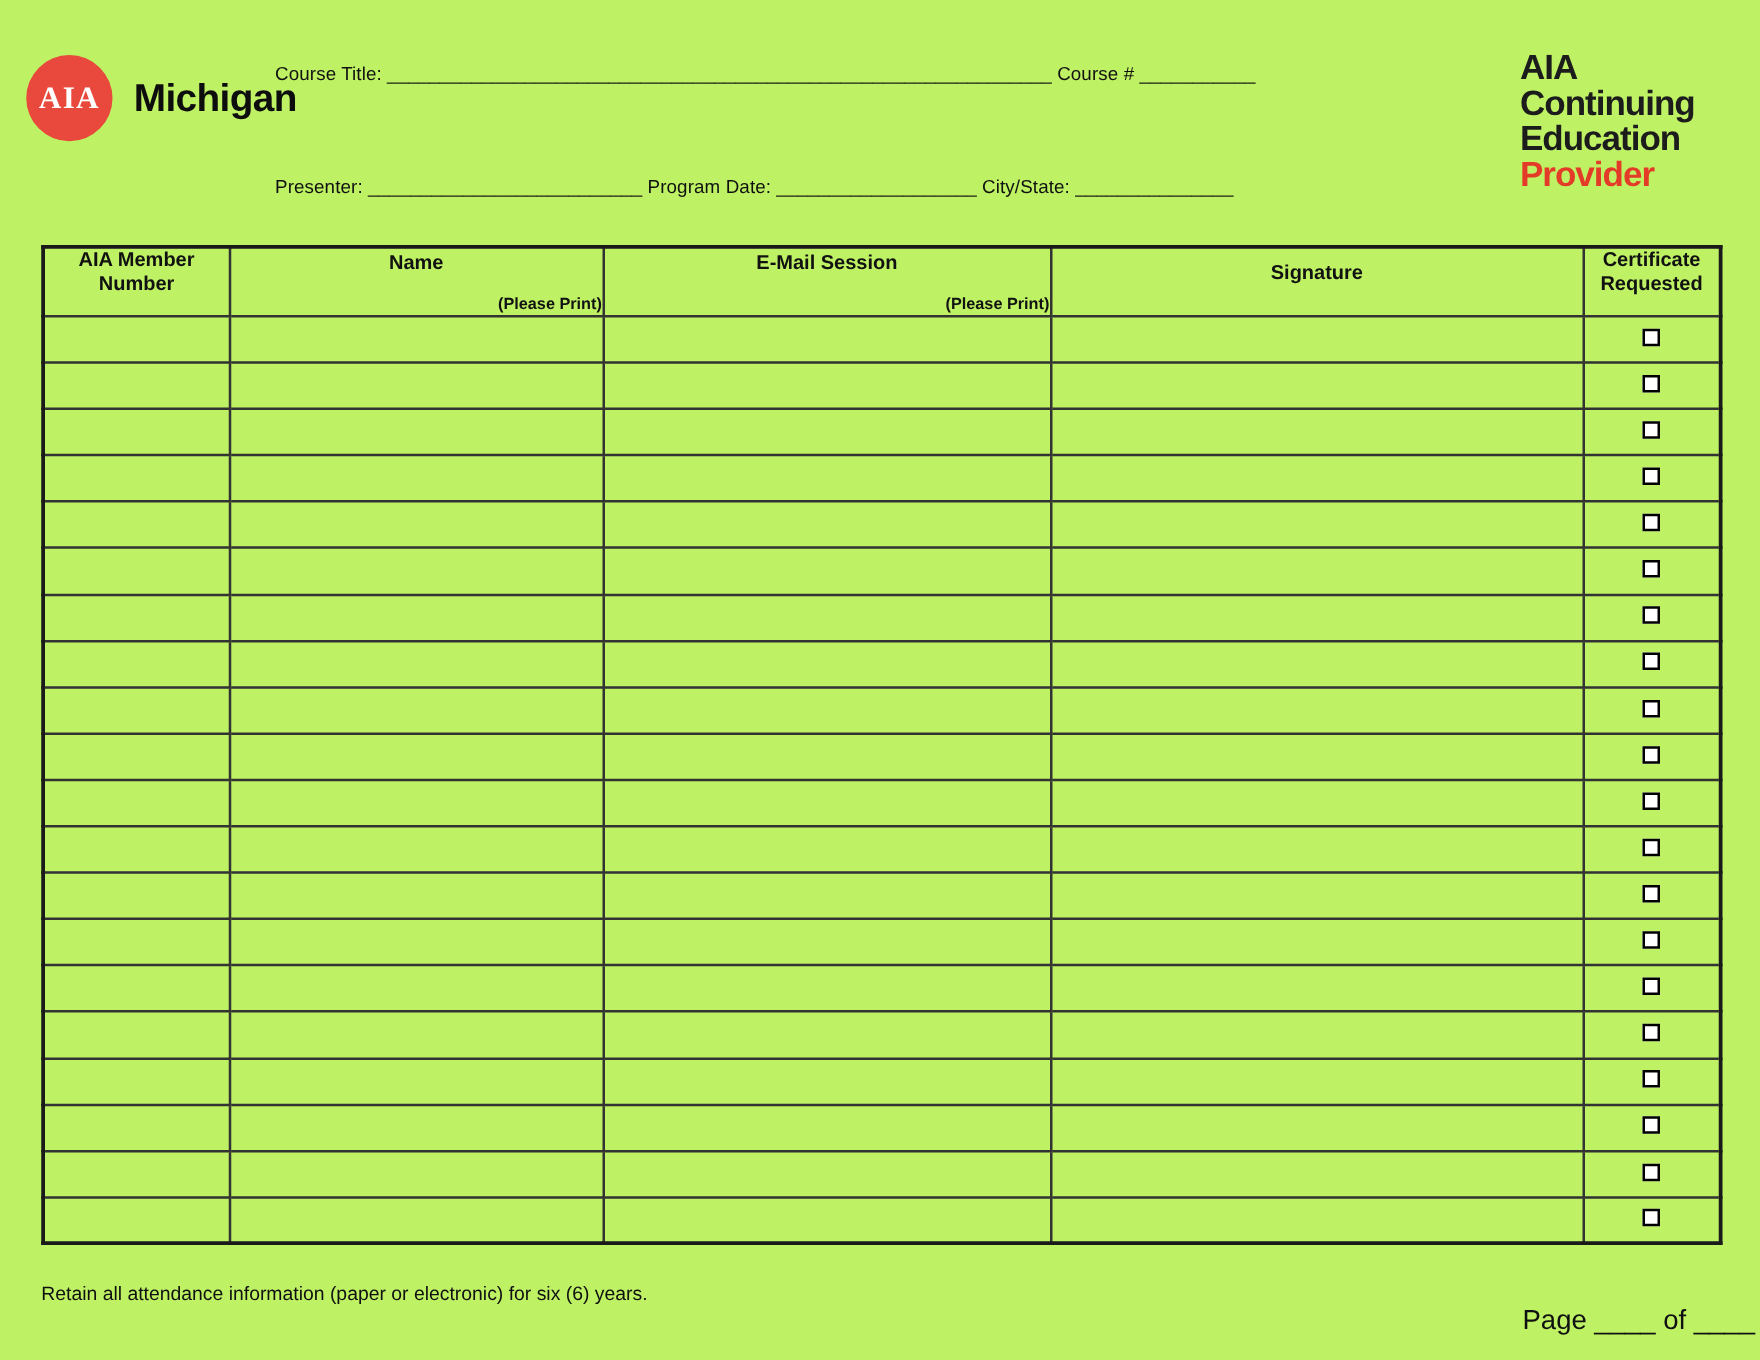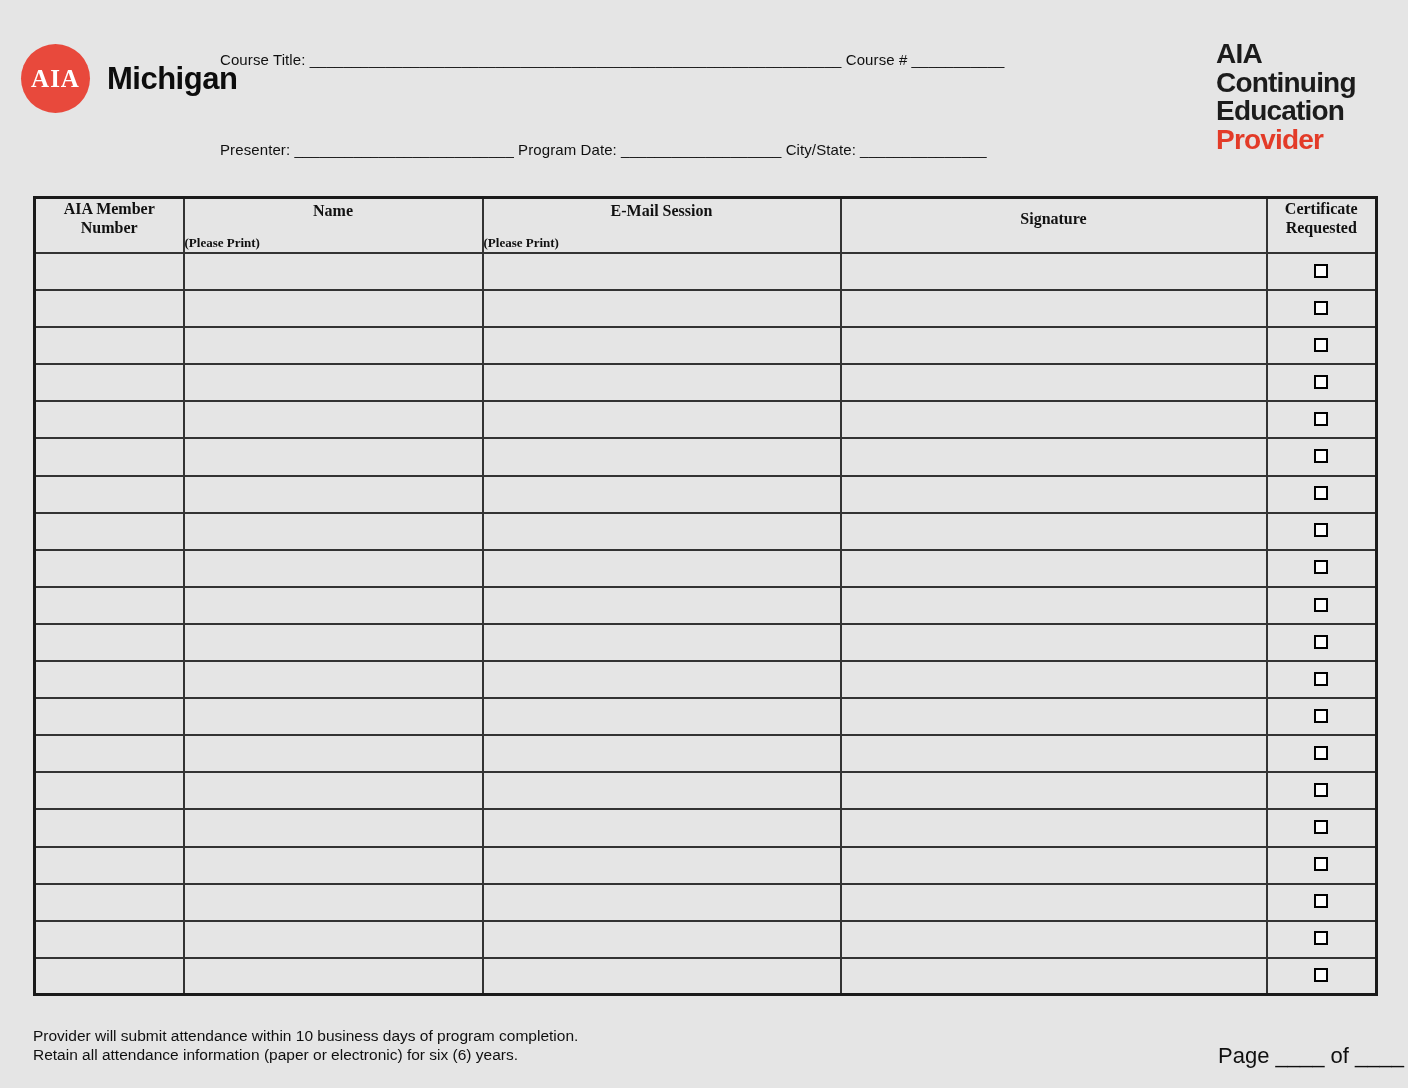--- a/index.html
+++ b/index.html
@@ -1,20 +1,20 @@
 <!DOCTYPE html>
 <html><head>
 <meta charset="utf-8">
 <style>
   html, body { margin: 0; padding: 0; background: #ffffff; }
   .page {
     position: relative;
     width: 1408px;
     height: 1088px;
-    background: #e5e5e5;
+    background: #bef264;
     font-family: "Liberation Sans", sans-serif;
     color: #111111;
     overflow: hidden;
   }
 
   
   .logo-left {
     position: absolute;
     left: 21px;
     top: 44px;
@@ -81,35 +81,35 @@
     width: 1342px;
     border-collapse: collapse;
     table-layout: fixed;
     border: 3px solid #1a1a1a;
   }
   table.attendance th, table.attendance td {
     border: 2px solid #333333;
     padding: 0;
     margin: 0;
   }
-  table.attendance thead tr { height: 44px; font-family: Liberation Serif, serif; }
+  table.attendance thead tr { height: 44px; }
   table.attendance tbody tr { height: 37.1px; }
   th .col-title {
     display: block;
     font-size: 16px;
     font-weight: bold;
     line-height: 19px;
     text-align: center;
   }
   th .col-subtitle {
     display: block;
     font-size: 13px;
     font-weight: bold;
     line-height: 15px;
-    text-align: left;
+    text-align: right;
     margin-top: 15px;
   }
   td.cert-cell { text-align: center; vertical-align: middle; }
   .checkbox {
     display: inline-block;
     width: 10px;
     height: 10px;
     border: 2px solid #000000;
     background: #ffffff;
     vertical-align: middle;
@@ -340,19 +340,18 @@
           <td></td>
           <td></td>
           <td></td>
           <td></td>
           <td class="cert-cell"><span class="checkbox"></span></td>
         </tr>
       </tbody>
   </table>
 
   <div class="footer-notes">
-    <div>Provider will submit attendance within 10 business days of program completion.</div>
     <div>Retain all attendance information (paper or electronic) for six (6) years.</div>
   </div>
 
   <div class="pagination">Page ____ of ____</div>
 
 </div>
 
 </body></html>

